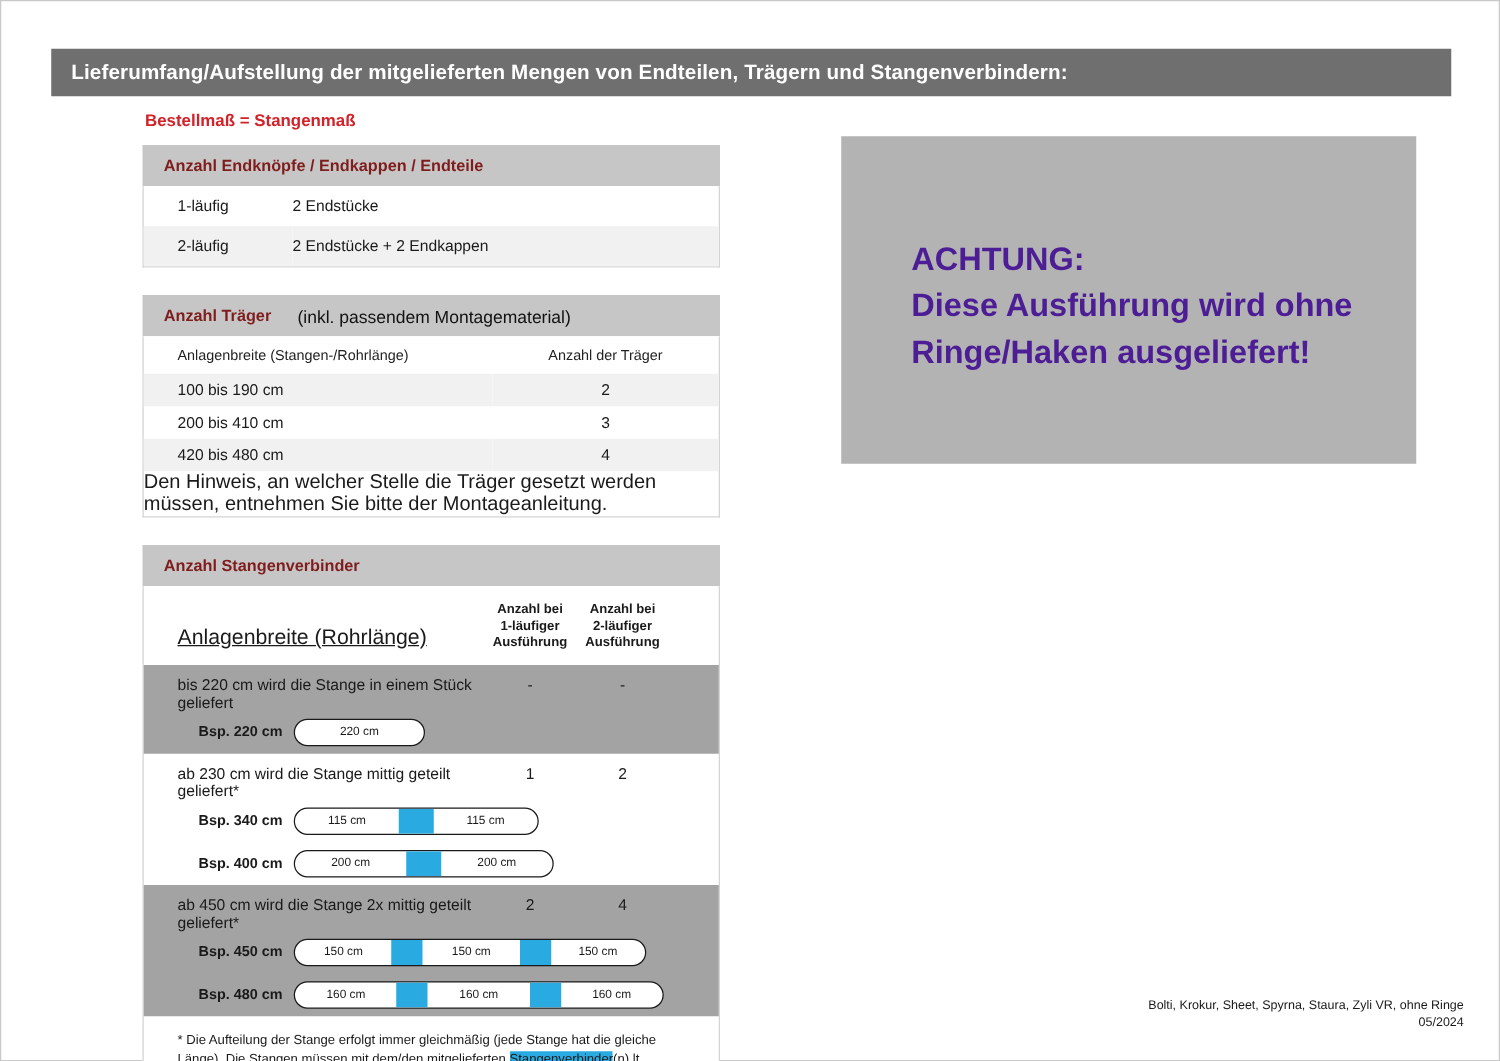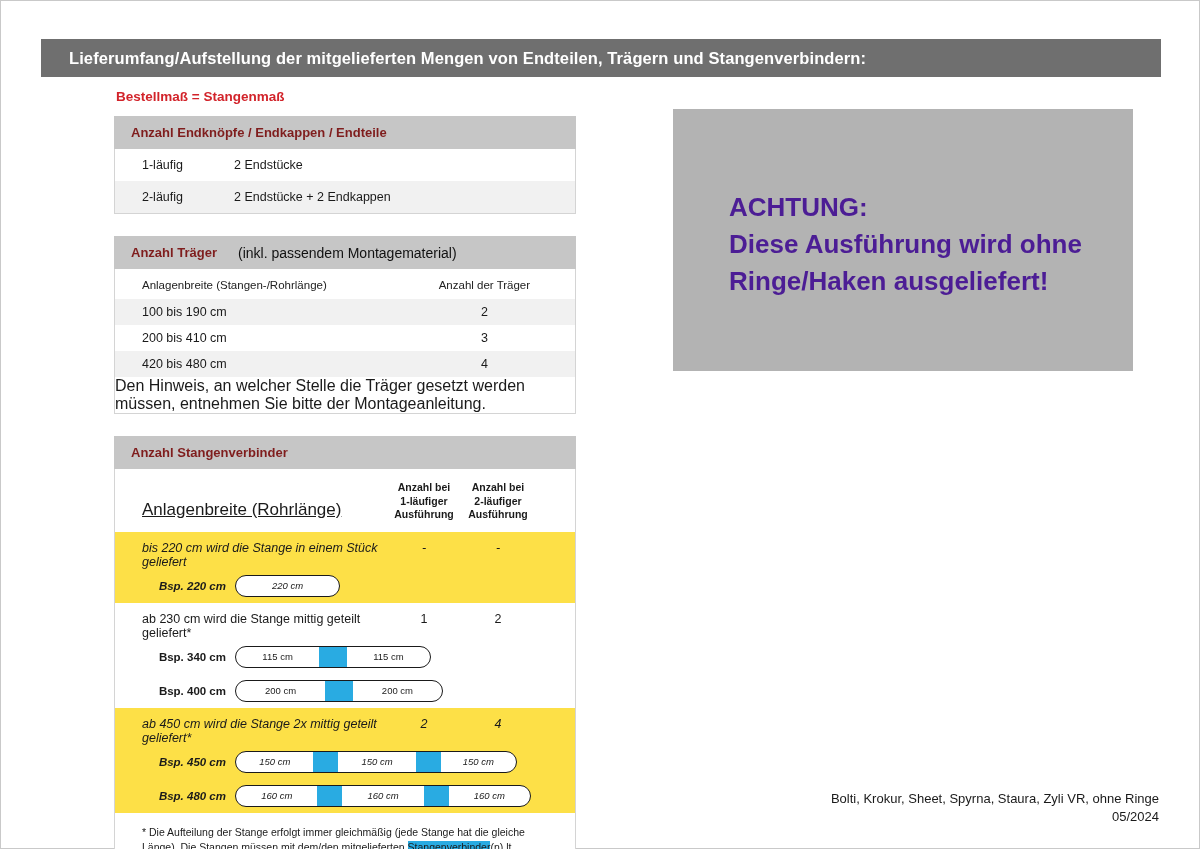--- a/index.html
+++ b/index.html
@@ -31,21 +31,21 @@
     width: 1120px;
     height: 38px;
     background: #6f6f6f;
     display: flex;
     align-items: center;
   }
   .header-title {
     color: #ffffff;
     font-size: 16.5px;
     font-weight: bold;
-    padding-left: 28px;
+    padding-left: 16px;
     letter-spacing: 0.1px;
     white-space: nowrap;
   }
 
   
   .left-col {
     position: absolute;
     left: 113px;
     top: 88px;
     width: 462px;
@@ -132,21 +132,21 @@
     text-decoration: underline;
   }
   .sv-head .col {
     width: 74px;
     text-align: center;
     font-size: 10.5px;
     font-weight: bold;
     line-height: 1.3;
   }
   .sv-group { }
-  .sv-group.alt { background: #fde047; font-style: italic; }
+  .sv-group.alt { background: #a3a3a3; }
   .sv-row-title {
     display: flex;
     align-items: flex-start;
     padding-top: 9px;
   }
   .sv-row-title .txt {
     width: 272px;
     padding-left: 27px;
     box-sizing: border-box;
     font-size: 12.5px;
@@ -218,24 +218,24 @@
     font-size: 26px;
     font-weight: bold;
     color: #4c1d95;
     line-height: 1.42;
     white-space: pre-line;
   }
 
   
   .footer {
     position: absolute;
-    right: 40px;
+    right: 28px;
     bottom: 22px;
     text-align: right;
-    font-size: 13px;
+    font-size: 10px;
     color: #1a1a1a;
     line-height: 1.4;
   }
 </style>
 </head>
 <body>
 
 <div class="page">
 
   <div class="header-bar">

